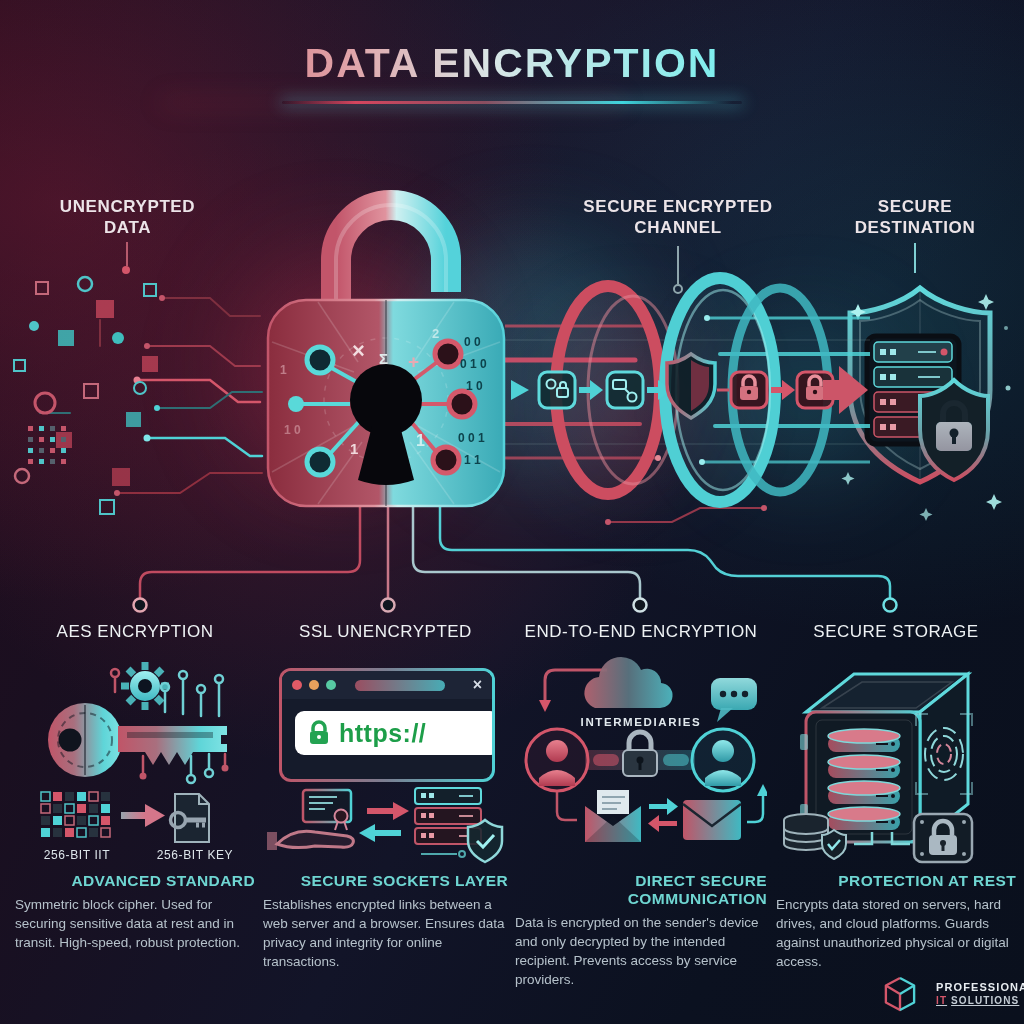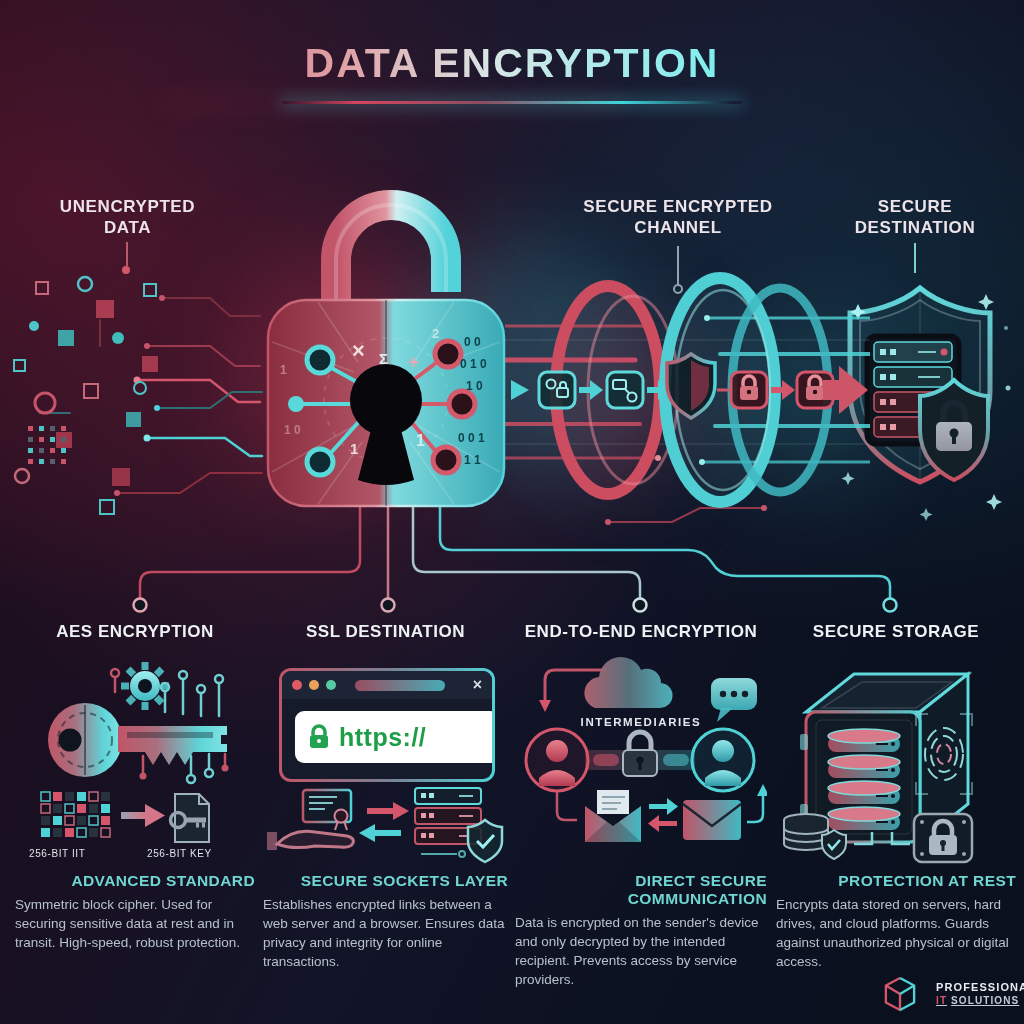--- a/index.html
+++ b/index.html
@@ -31,42 +31,42 @@
   .flow-label{
     position:absolute;text-align:center;color:#ece4e8;font-weight:700;
     font-size:17px;line-height:1.25;letter-spacing:.6px;
   }
   .tick{position:absolute;width:2px;}
   .tick-dot{position:absolute;width:8px;height:8px;border-radius:50%;}
   
   
   .column{position:absolute;top:622px;}
   .col-title{
-    text-align:center;color:#eef2f4;font-weight:700;font-size:17px;letter-spacing:.5px;height:24px;
+    text-align:center;color:#eef2f4;font-weight:400;font-size:17px;letter-spacing:.5px;height:24px;
   }
   .col-icon{position:relative;height:212px;margin-top:8px;}
   .col-sub{
     text-align:right;color:#6fd6d2;font-weight:700;font-size:15.5px;letter-spacing:.4px;margin-top:6px;
   }
   .col-desc{
     text-align:left;color:#b6c2cb;font-size:13.5px;line-height:1.42;margin-top:5px;
   }
-  .bit-label{position:absolute;font-size:10px;color:#dde5ea;letter-spacing:.6px;}
+  .bit-label{position:absolute;font-size:12px;color:#dde5ea;letter-spacing:.6px;text-align:center;}
   
   .browser{
     position:absolute;left:16px;top:14px;width:210px;height:108px;border-radius:12px;padding:3px;
     background:linear-gradient(90deg,#c05568,#7a7f92,#4fd2d6);
   }
   .browser-inner{position:relative;width:100%;height:100%;border-radius:9px;background:#151b2b;overflow:hidden;}
   .browser-top{height:28px;background:#1d2436;display:flex;align-items:center;padding:0 10px;gap:7px;}
   .bdot{width:10px;height:10px;border-radius:50%;}
   .bpill{width:90px;height:11px;margin-left:12px;border-radius:6px;background:linear-gradient(90deg,#b05568,#4fc4cc);opacity:.85;}
   .bclose{margin-left:auto;color:#d6dde6;font-weight:700;font-size:16px;line-height:1;}
   .url-bar{
-    position:absolute;left:13px;top:40px;width:178px;height:52px;background:#fff;border-radius:9px;
+    position:absolute;left:13px;top:40px;width:178px;height:44px;background:#fff;border-radius:9px;
     display:flex;align-items:center;gap:9px;padding:0 13px;
   }
   .url-text{color:#1d9e49;font-size:25px;font-weight:700;letter-spacing:.5px;}
   .intermediaries{
     position:absolute;left:0;top:62px;width:100%;text-align:center;color:#e2e9ee;
     font-size:11.5px;font-weight:600;letter-spacing:1.6px;
   }
   
   .brand{position:absolute;left:884px;top:976px;display:flex;align-items:center;gap:20px;}
   .brand-text{line-height:1.25;}
@@ -466,21 +466,21 @@
         </g>
       </svg>
       <div class="bit-label" style="left:14px;top:194px;width:96px">256-BIT IIT</div>
       <div class="bit-label" style="left:132px;top:194px;width:96px">256-BIT KEY</div>
     </div>
     <div class="col-sub">ADVANCED STANDARD</div>
     <div class="col-desc" style="width:238px">Symmetric block cipher. Used for securing sensitive data at rest and in transit. High-speed, robust protection.</div>
   </div>
 
   <div class="column" style="left:263px;width:245px;z-index:5">
-    <div class="col-title">SSL DESTINATION</div>
+    <div class="col-title">SSL UNENCRYPTED</div>
     <div class="col-icon">
       <div class="browser">
         <div class="browser-inner">
           <div class="browser-top">
             <span class="bdot" style="background:#e05a66"></span>
             <span class="bdot" style="background:#e8a05c"></span>
             <span class="bdot" style="background:#57c9a2"></span>
             <span class="bpill"></span>
             <span class="bclose">×</span>
           </div>

